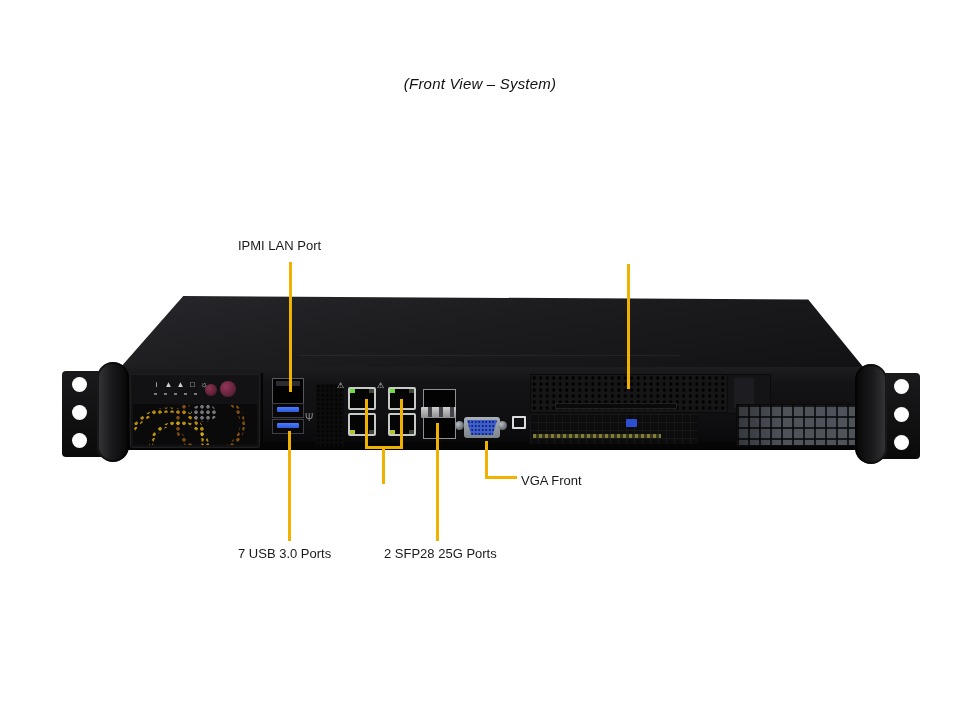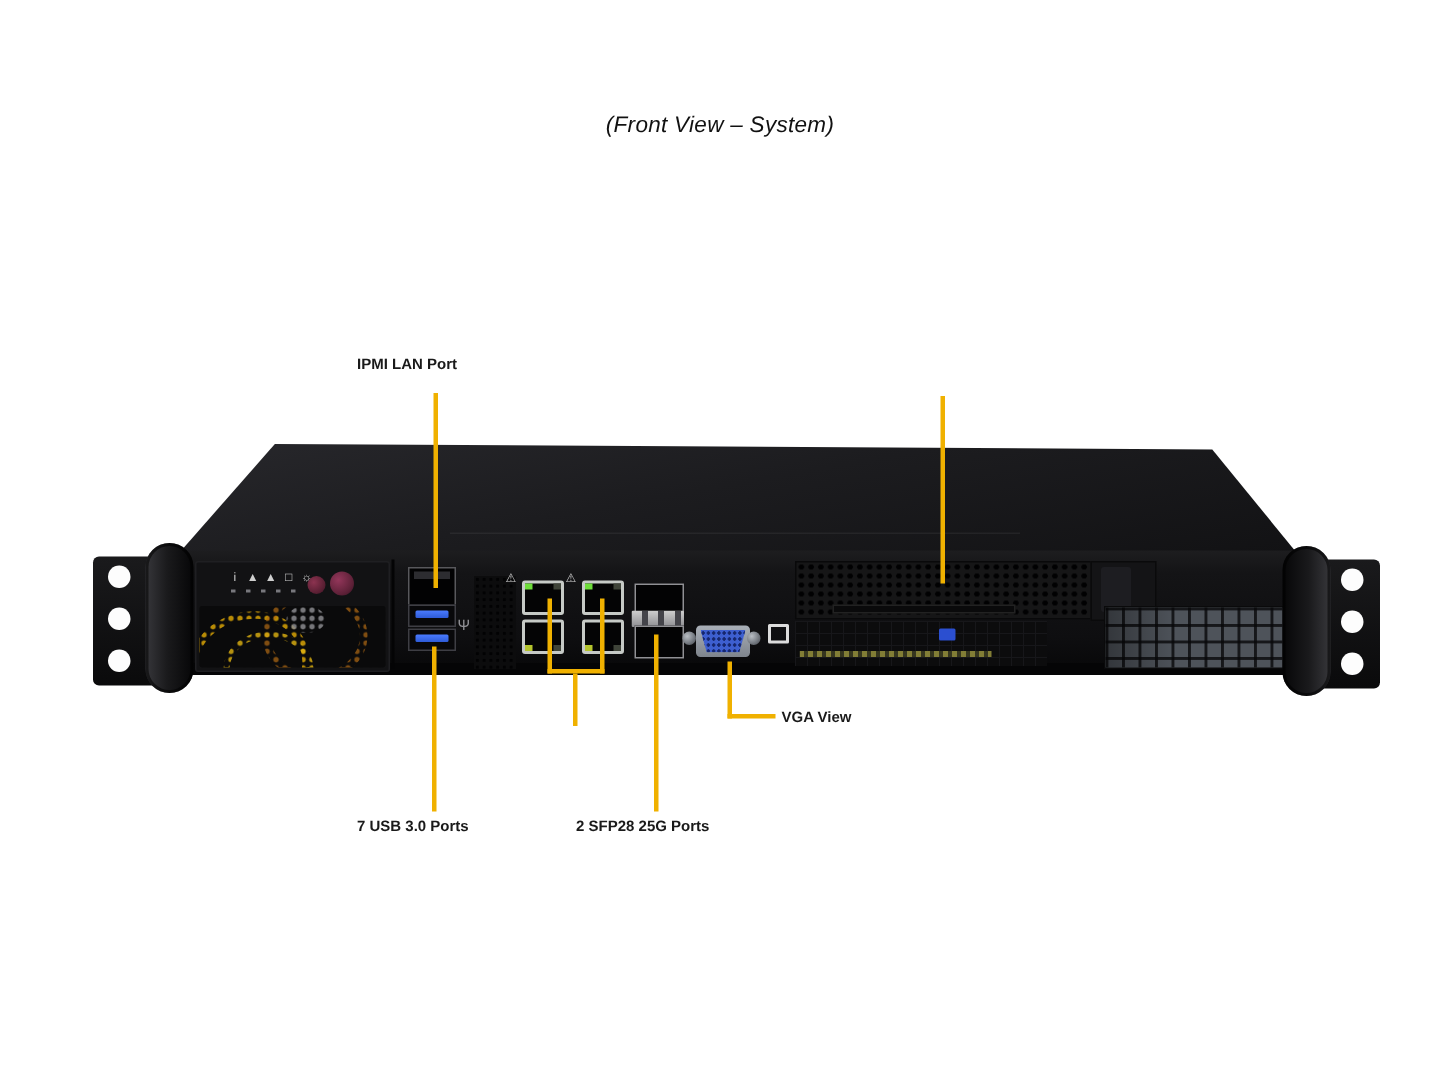--- a/index.html
+++ b/index.html
@@ -2,21 +2,21 @@
 <html style="--background: #FFFFFF; --callout-line: #F0B100; --label-text: #1A1A1A; --usb-blue: #2E5BD7; --vga-blue: #3D5FD0; --rj45-led-green: #6EDD3A;"><head>
 <meta charset="utf-8">
 <style>
   html,body{margin:0;padding:0;background:#fff;}
   #stage{position:relative;width:960px;height:720px;background:var(--background,#fff);
          font-family:"Liberation Sans", sans-serif;overflow:hidden;}
   .abs{position:absolute;}
   
   .title{left:0;right:0;top:75px;text-align:center;font-size:15px;font-style:italic;
          color:#111;letter-spacing:.2px;}
-  .callout-label{font-size:10px;color:var(--label-text,#1a1a1a);white-space:nowrap;font-weight:bold;}
+  .callout-label{font-size:13px;color:var(--label-text,#1a1a1a);white-space:nowrap;}
   .lbl-ipmi{left:238px;top:238px;}
   .lbl-pcie{left:547px;top:241px;}
   .lbl-rj45{left:318px;top:488px;width:124px;text-align:center;line-height:18px;white-space:normal;}
   .lbl-rj45 span{display:block;}
   .lbl-vga{left:521px;top:473px;}
   .lbl-usb{left:238px;top:546px;}
   .lbl-sfp{left:384px;top:546px;}
   
   .cl{background:var(--callout-line,#F0B100);z-index:30;}
   .ln-ipmi{left:289px;top:262px;width:3px;height:130px;}
@@ -231,17 +231,17 @@
   <div class="abs cl ln-usb"></div>
   <div class="abs cl ln-sfp"></div>
   <div class="abs cl ln-vga-v"></div>
   <div class="abs cl ln-vga-h"></div>
   <div class="abs cl ln-rj-l"></div>
   <div class="abs cl ln-rj-r"></div>
   <div class="abs cl ln-rj-h"></div>
   <div class="abs cl ln-rj-m"></div>
 
   <div class="abs callout-label lbl-ipmi">IPMI LAN Port</div>
-  <div class="abs callout-label lbl-vga">VGA View</div>
+  <div class="abs callout-label lbl-vga">VGA Front</div>
   <div class="abs callout-label lbl-usb">7 USB 3.0 Ports</div>
   <div class="abs callout-label lbl-sfp">2 SFP28 25G Ports</div>
 
 </div>
 
 </body></html>

